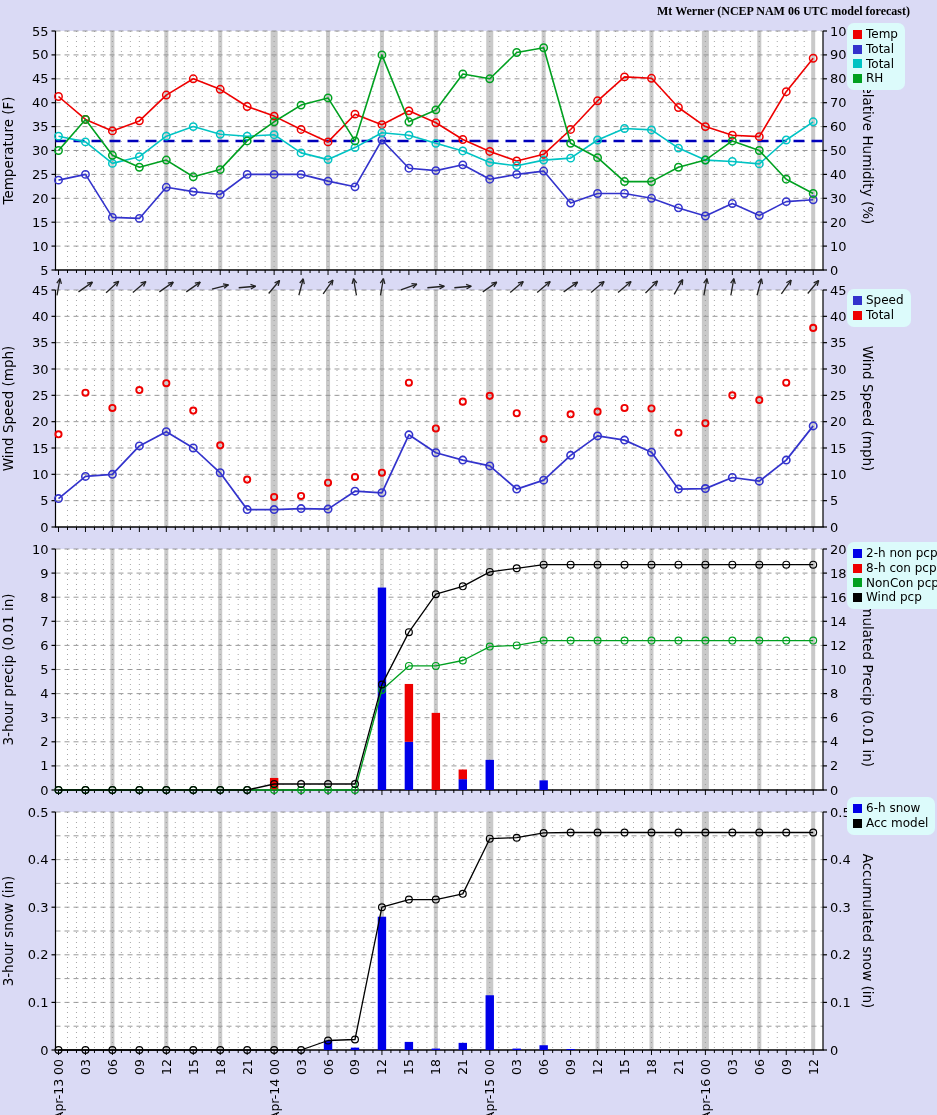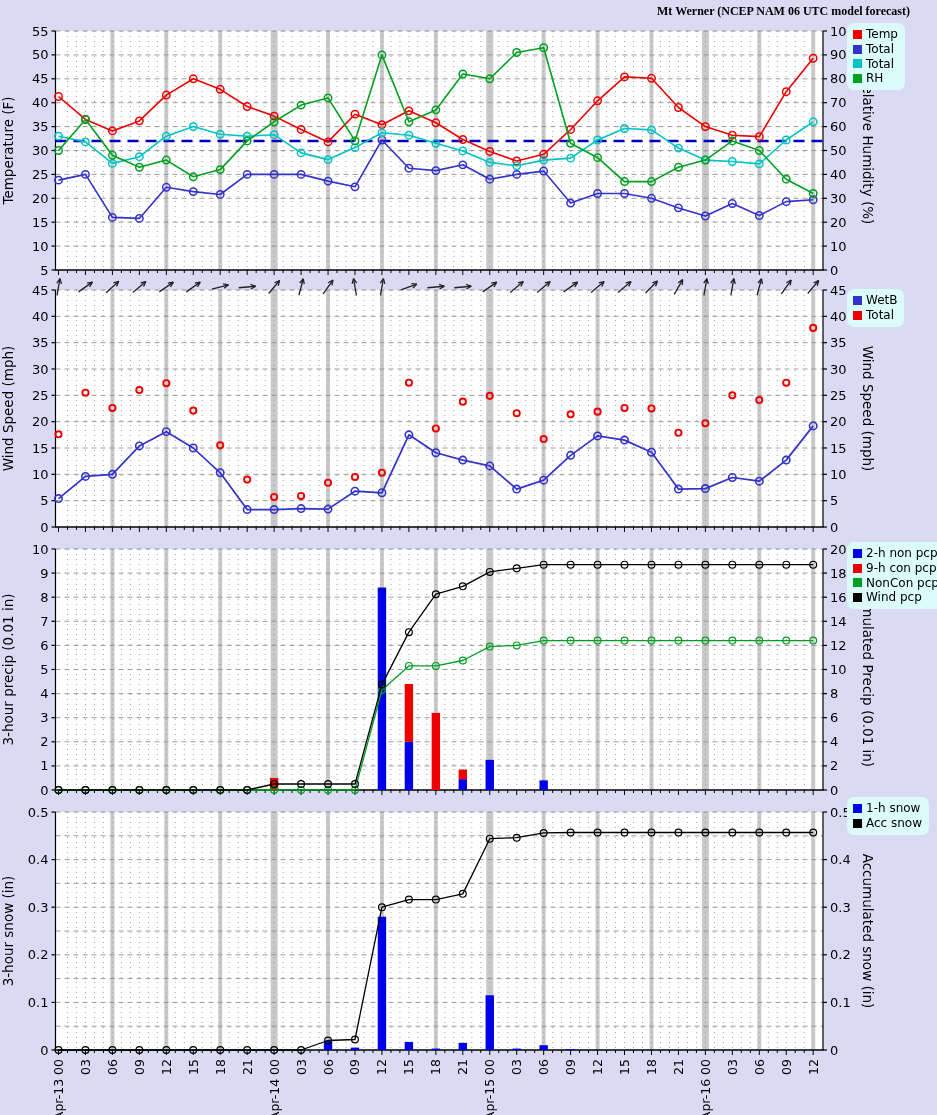--- a/index.html
+++ b/index.html
@@ -1484,47 +1484,47 @@
       <span>Total</span>
     </div>
     <div class="legend-item">
       <span class="swatch" style="background: rgb(0, 160, 32);"></span>
       <span>RH</span>
     </div>
   </div>
 <div class="legend" style="top: 289px;">
     <div class="legend-item">
       <span class="swatch" style="background: rgb(51, 51, 204);"></span>
-      <span>WetB</span>
+      <span>Speed</span>
     </div>
     <div class="legend-item">
       <span class="swatch" style="background: rgb(238, 0, 0);"></span>
       <span>Total</span>
     </div>
   </div>
 <div class="legend" style="top: 542px;">
     <div class="legend-item">
       <span class="swatch" style="background: rgb(0, 0, 232);"></span>
       <span>2-h non pcp</span>
     </div>
     <div class="legend-item">
       <span class="swatch" style="background: rgb(238, 0, 0);"></span>
-      <span>9-h con pcp</span>
+      <span>8-h con pcp</span>
     </div>
     <div class="legend-item">
       <span class="swatch" style="background: rgb(0, 160, 32);"></span>
       <span>NonCon pcp</span>
     </div>
     <div class="legend-item">
       <span class="swatch" style="background: rgb(0, 0, 0);"></span>
       <span>Wind pcp</span>
     </div>
   </div>
 <div class="legend" style="top: 797px;">
     <div class="legend-item">
       <span class="swatch" style="background: rgb(0, 0, 232);"></span>
-      <span>1-h snow</span>
+      <span>6-h snow</span>
     </div>
     <div class="legend-item">
       <span class="swatch" style="background: rgb(0, 0, 0);"></span>
-      <span>Acc snow</span>
+      <span>Acc model</span>
     </div>
   </div>
 
 </body></html>

